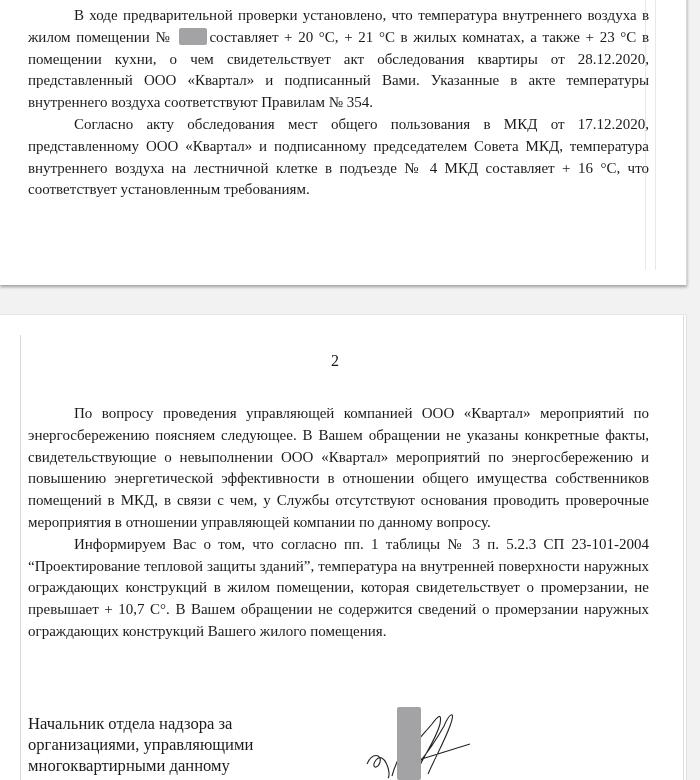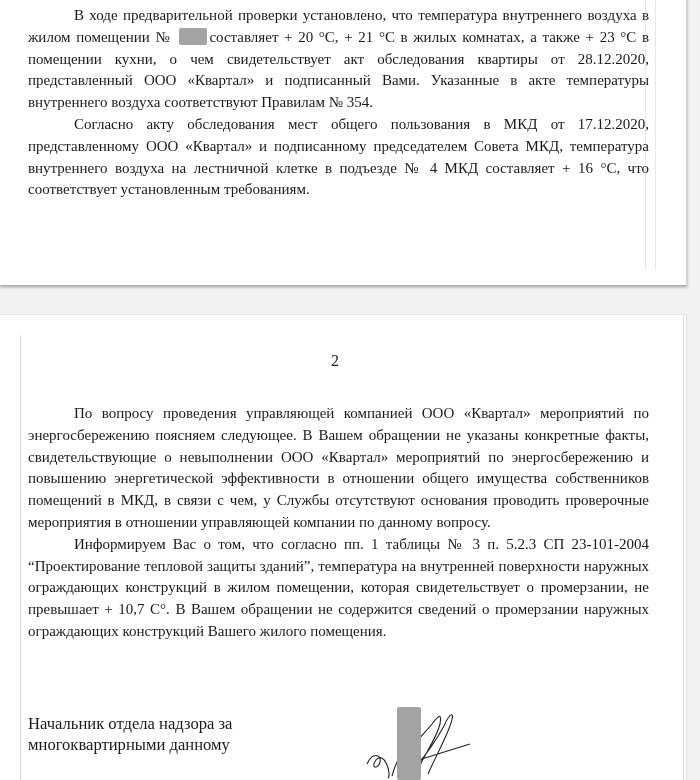--- a/index.html
+++ b/index.html
@@ -67,20 +67,21 @@
   <div class="vline" style="left:683px; top:0; height:480px; background:#dcdcdc;"></div>
 </div>
 <div class="pagenum">2</div>
 <div class="text-block" style="top:379px;margin-top:24px;">
   <p>По вопросу проведения управляющей компанией ООО «Квартал» мероприятий по энергосбережению поясняем следующее. В Вашем обращении не указаны конкретные факты, свидетельствующие о невыполнении ООО «Квартал» мероприятий по энергосбережению и повышению энергетической эффективности в отношении общего имущества собственников помещений в МКД, в связи с чем, у Службы отсутствуют основания проводить проверочные мероприятия в отношении управляющей компании по данному вопросу.</p>
   <p>Информируем Вас о том, что согласно пп. 1 таблицы № 3 п. 5.2.3 СП 23-101-2004 “Проектирование тепловой защиты зданий”, температура на внутренней поверхности наружных ограждающих конструкций в жилом помещении, которая свидетельствует о промерзании, не превышает + 10,7 С°. В Вашем обращении не содержится сведений о промерзании наружных ограждающих конструкций Вашего жилого помещения.</p>
 </div>
 
 <div class="sig-title">
   <div>Начальник отдела надзора за</div>
+  <div>организациями, управляющими</div>
   <div>многоквартирными данному</div>
 </div>
 
 <svg class="signature" viewBox="0 0 110 76">
   <path d="M5 60 C 10 48, 20 50, 18 58 C 16 66, 8 64, 14 56 C 22 46, 30 70, 26 74 M 30 72 C 34 56, 40 50, 44 40 M 40 60 C 50 40, 62 30, 70 20 C 76 12, 80 8, 78 20 C 74 36, 60 54, 56 66 M 56 60 C 66 48, 72 40, 82 22 C 88 8, 94 6, 88 22 C 82 38, 74 52, 66 70 M 50 58 L 108 40" fill="none" stroke="#222" stroke-width="1.1"></path>
 </svg>
 <div class="sig-redact"></div>
 
 <div class="sig-name">Н.В. Останина</div>
 

